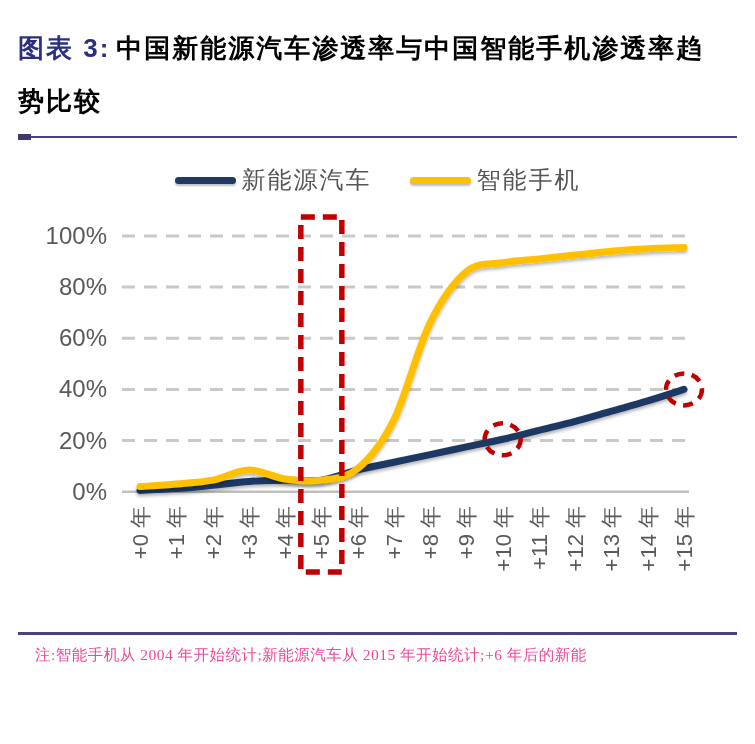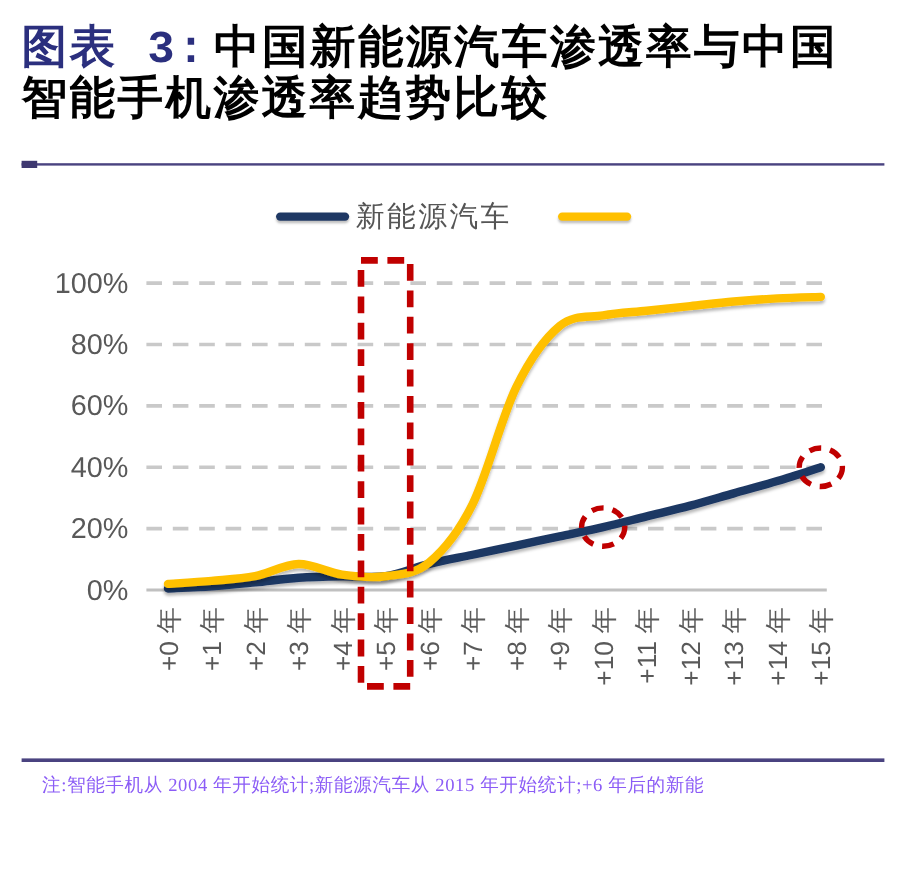--- a/index.html
+++ b/index.html
@@ -2,41 +2,41 @@
 <html><head>
 <meta charset="utf-8">
 <style>
   html,body{margin:0;padding:0;}
   body{
     width:755px;height:744px;position:relative;background:#ffffff;
     font-family:"Liberation Sans", sans-serif;overflow:hidden;
   }
   .title{
     position:absolute;top:22px;left:18px;width:706px;
-    font-size:38px;font-weight:bold;line-height:42px;letter-spacing:2px;
-    color:#000000;font-family:Liberation Mono, monospace;
+    font-size:26px;font-weight:bold;line-height:53px;letter-spacing:2px;
+    color:#000000;font-family:Liberation Sans, sans-serif;
   }
   .title .fig-label{color:#2B2F7E;margin-right:6px;}
   .rule-top{position:absolute;top:136px;left:18px;width:719px;height:2px;background:#4A4380;}
   .rule-top .nub{position:absolute;left:0;top:-2px;width:13px;height:6px;background:#3E3870;}
   .chart-wrap{position:absolute;top:145px;left:0;width:755px;height:462px;}
   .legend{
     position:absolute;top:165px;left:0;width:755px;height:30px;
     display:flex;justify-content:center;align-items:center;gap:38px;
   }
   .legend-item{display:flex;align-items:center;gap:6px;}
   .legend-swatch{width:61px;height:7px;border-radius:4px;box-shadow:0 2px 2px rgba(0,0,0,0.25);}
   .legend-label{
     font-size:24px;color:#555555;letter-spacing:2px;
     font-family:"Liberation Serif", serif;
   }
   .rule-bottom{position:absolute;top:632px;left:18px;width:719px;height:3px;background:#4A4380;}
   .notes{
     position:absolute;top:641px;left:35px;width:700px;
-    font-size:15.5px;line-height:28px;color:#8b5cf6;letter-spacing:0.5px;
+    font-size:15.5px;line-height:28px;color:#ec4899;letter-spacing:0.5px;
     font-family:"Liberation Serif", serif;
   }
   svg text{font-family:"Liberation Sans", sans-serif;}
 </style>
 </head>
 <body>
 
 <div class="title">
   <span class="fig-label">图表 3:</span><span>中国新能源汽车渗透率与中国智能手机渗透率趋势比较</span>
 </div>
@@ -88,20 +88,21 @@
     </svg>
 </div>
 
 <div class="legend">
   <span class="legend-item">
     <span class="legend-swatch" id="swatch-0" style="background: rgb(31, 56, 100);"></span>
     <span class="legend-label">新能源汽车</span>
   </span>
   <span class="legend-item">
     <span class="legend-swatch" id="swatch-1" style="background: rgb(255, 192, 0);"></span>
+    <span class="legend-label">智能手机</span>
   </span>
 </div>
 
 <div class="rule-bottom"></div>
 
 <div class="notes">
   <div>注:智能手机从 2004 年开始统计;新能源汽车从 2015 年开始统计;+6 年后的新能</div>
 </div>
 
 </body></html>

